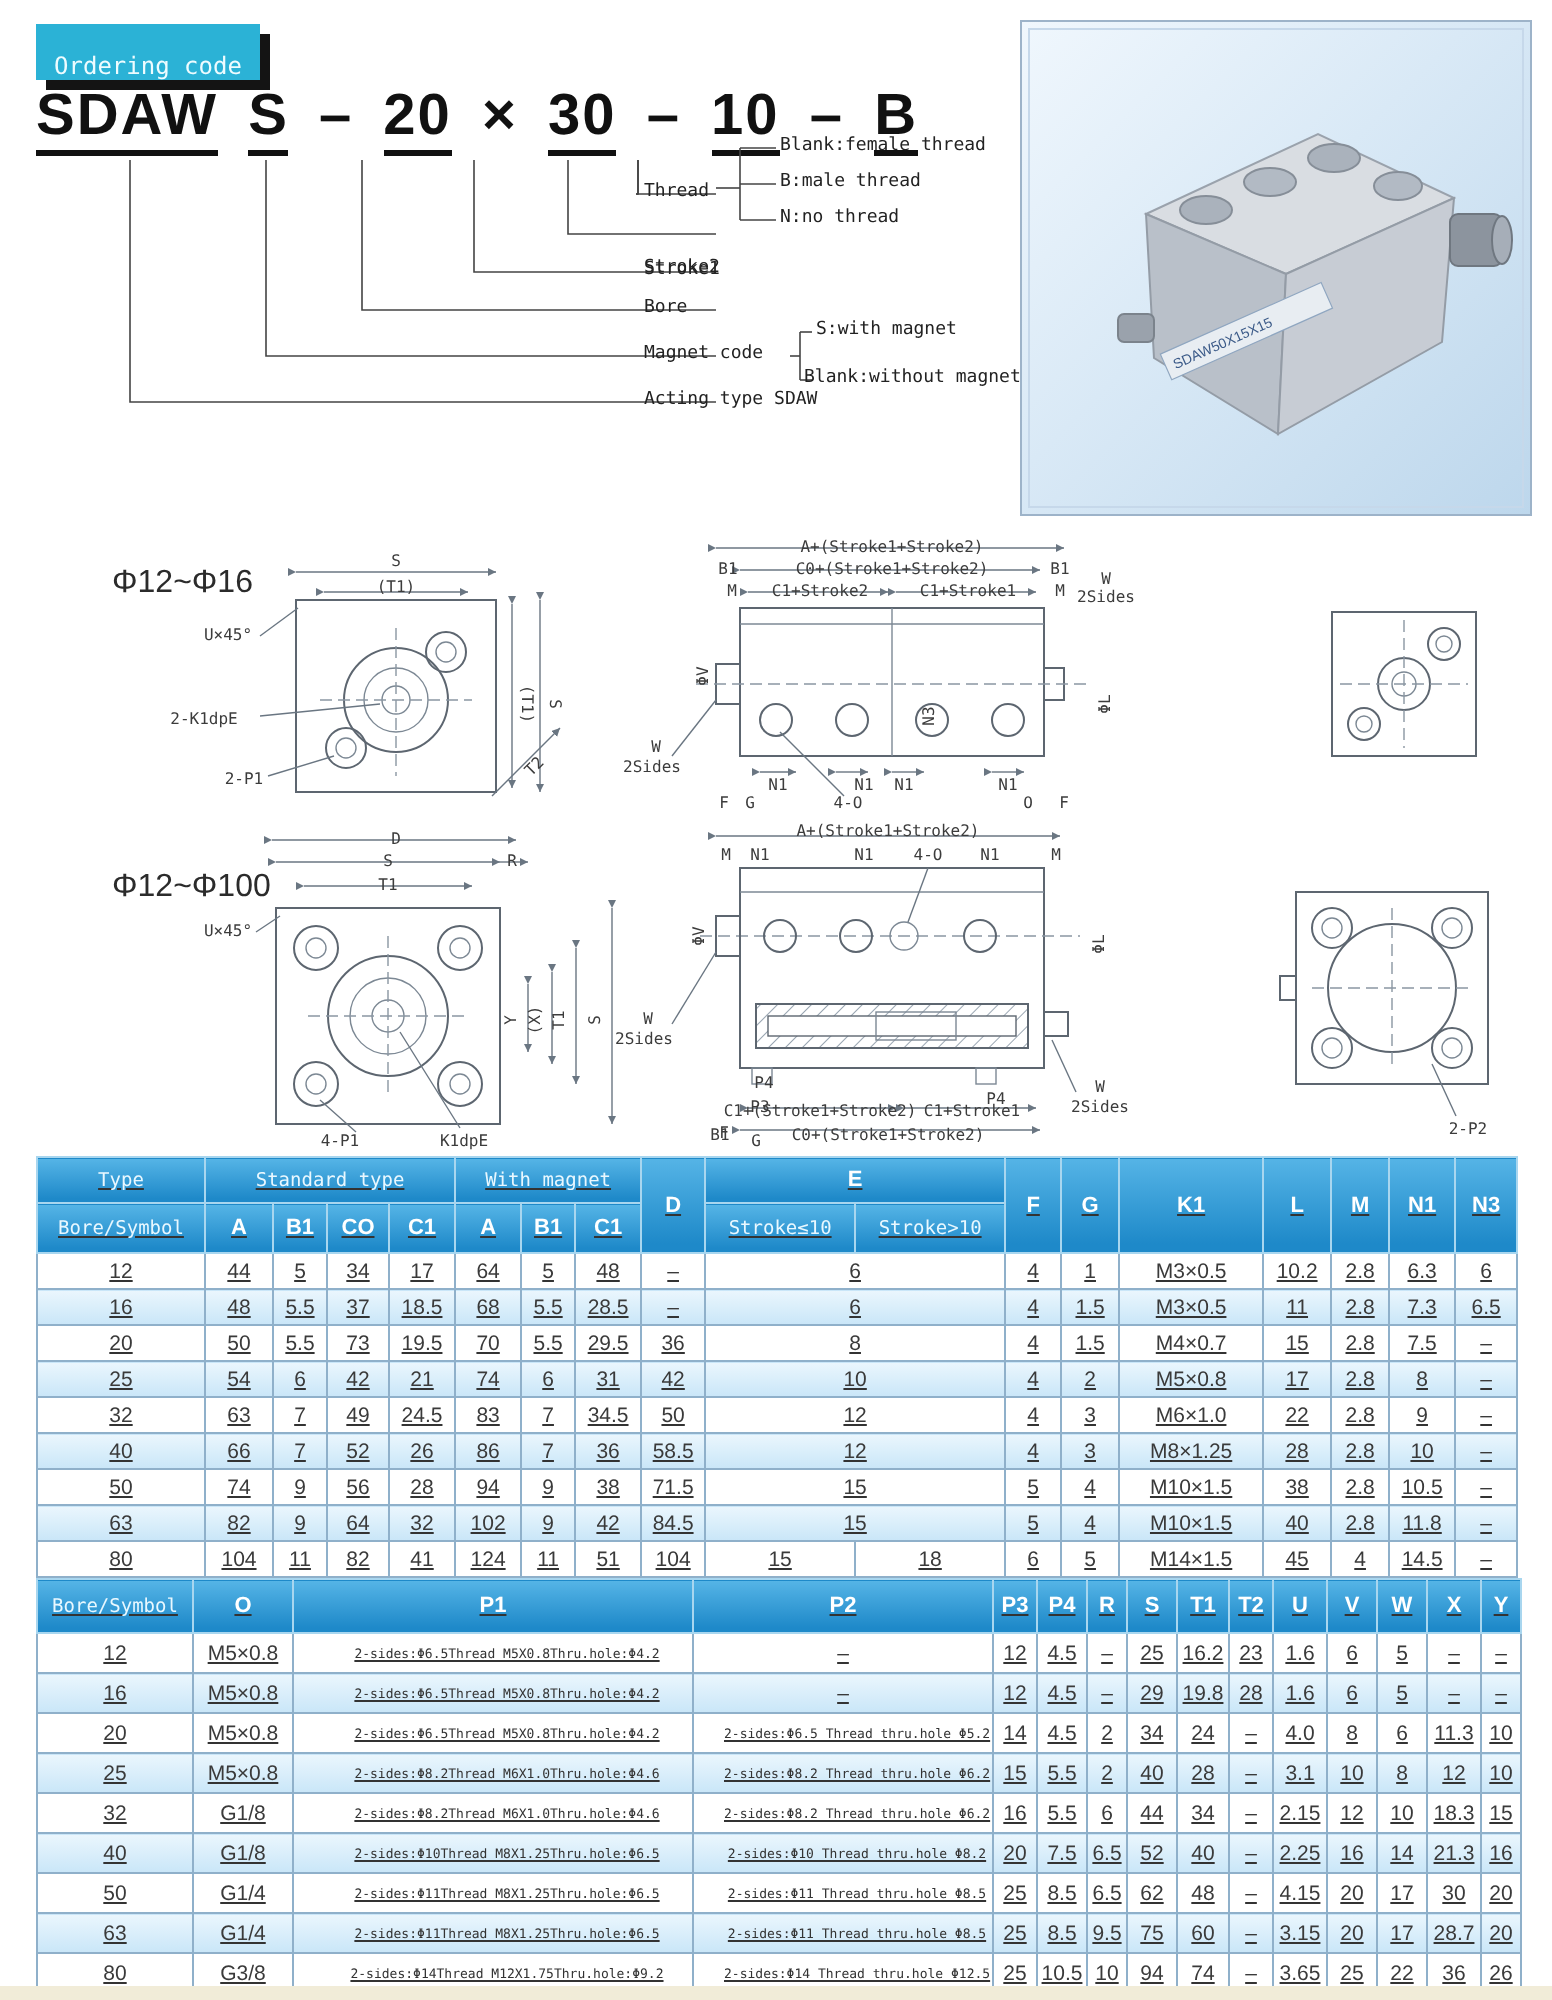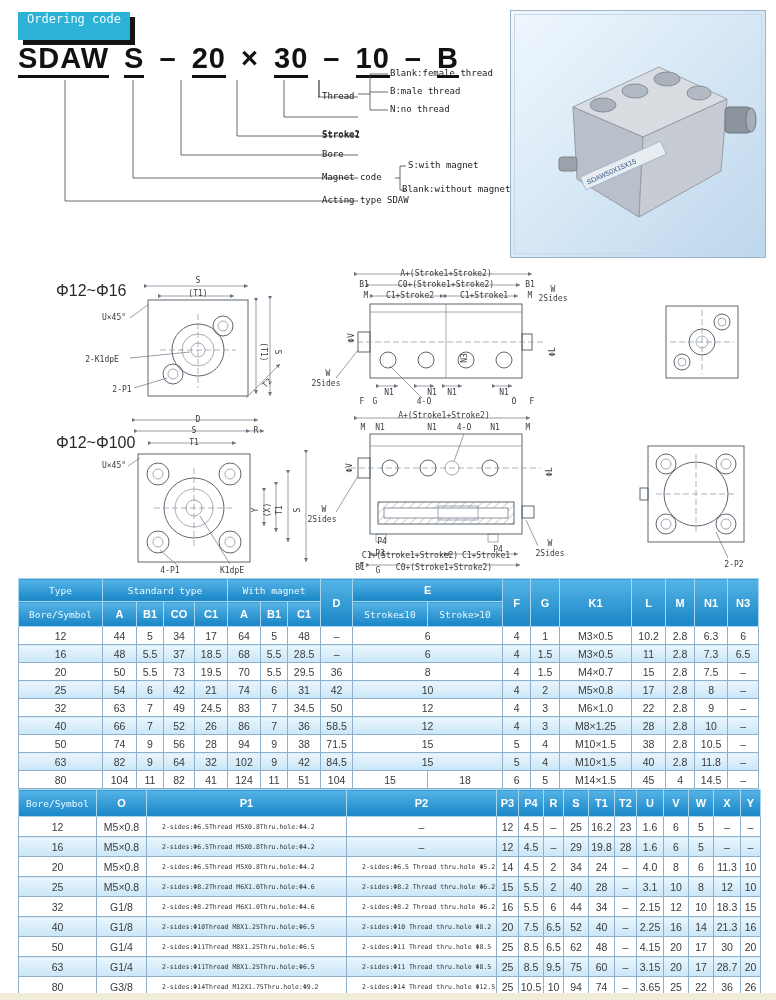--- a/index.html
+++ b/index.html
@@ -2,21 +2,21 @@
 <html><head>
 <meta charset="utf-8">
 <style>
   html,body{margin:0;padding:0;background:#fff;}
   #page{position:relative;width:776px;height:1000px;background:#ffffff;overflow:hidden;
         font-family:"Liberation Sans",sans-serif;color:#333;}
 
   
   #order-tab{position:absolute;left:18px;top:12px;width:112px;height:28px;
     background:#2bb2d6;box-shadow:5px 5px 0 #141414;color:#eefcff;
-    font:12px "DejaVu Sans Mono",monospace;display:flex;align-items:flex-start;justify-content:center;}
+    font:12px "DejaVu Sans Mono",monospace;display:flex;align-items:flex-end;justify-content:center;}
 
   
   #code-line{position:absolute;left:18px;top:42px;font:bold 29px "Liberation Sans",sans-serif;
     color:#111;letter-spacing:1px;white-space:nowrap;}
   #code-line span{margin-right:6px;}
   .u{border-bottom:3px solid #111;padding-bottom:1px;}
 
   
   .ann{position:absolute;font:9px "DejaVu Sans Mono",monospace;color:#222;white-space:nowrap;}
   #ann-lines{position:absolute;left:0;top:0;}
@@ -35,37 +35,37 @@
   
   .dwg{position:absolute;left:18px;}
   .dlabel{font:8px "DejaVu Sans Mono",monospace;fill:#3c3c3c;text-anchor:middle;}
   .dlabel.big{font:16px "Liberation Sans",sans-serif;fill:#2b2b2b;text-anchor:start;}
   .geo{stroke:#5d6670;fill:none;stroke-width:1;}
   .geothin{stroke:#7c8894;fill:none;stroke-width:.7;}
   .cl{stroke:#8a96a2;stroke-width:.7;stroke-dasharray:6 3;fill:none;}
   .dim{stroke:#6a7682;stroke-width:.7;fill:none;}
 
   
-  table{border-collapse:collapse;table-layout:fixed;width:740px;}
+  table{border-collapse:collapse;table-layout:fixed;width:740px;text-decoration:underline;}
   #table1{position:absolute;left:18px;top:578px;}
   #table2{position:absolute;left:18px;top:789px;}
   th{background:linear-gradient(180deg,#55b4e6 0%,#1e89c9 90%);color:#fff;
      border:1px solid #a8d6ef;font-weight:bold;overflow:hidden;}
   .hletter{font:bold 11px "Liberation Sans",sans-serif;}
   .hmono{font:9.5px "DejaVu Sans Mono",monospace;font-weight:normal;color:#e9f8ff;}
   td{border:1px solid #8fb0ca;text-align:center;font:10.5px "Liberation Sans",sans-serif;
      color:#3a3a3a;overflow:hidden;white-space:nowrap;}
   #table1 td{height:15px;}
   #table2 td{height:17px;}
   #table1 thead tr:first-child th{height:20px;}
   #table1 thead tr:last-child th{height:22px;}
   #table2 thead th{height:24px;}
   tbody tr:nth-child(even) td{background:linear-gradient(180deg,#eaf6fd 0%,#c9e6f8 100%);}
   tbody tr:nth-child(odd) td{background:#fff;}
-  td.ptext{font:6.5px "DejaVu Sans Mono",monospace;text-align:left;padding-left:15px;color:#333;}
+  td.ptext{font:6.5px "DejaVu Sans Mono",monospace;text-align:center;padding-left:15px;color:#333;}
   #bottom-band{position:absolute;left:0;bottom:0;width:776px;height:7px;background:#f1ecd8;}
 </style>
 </head>
 <body>
 
 <div id="page">
 
   <div id="order-tab">
     <span>Ordering code</span>
   </div>

